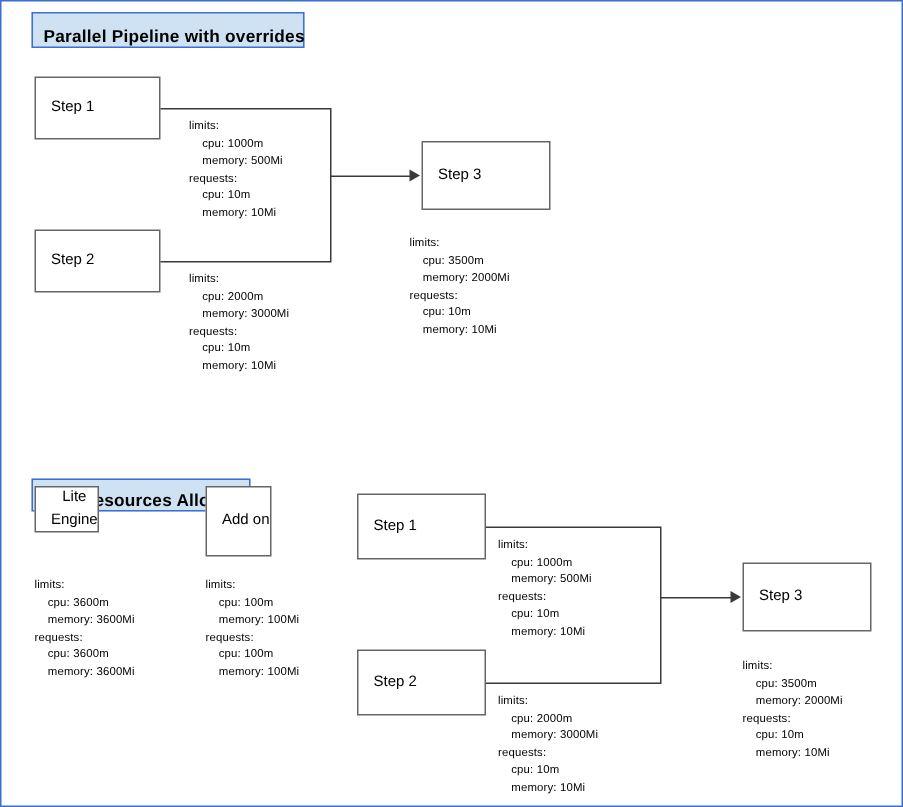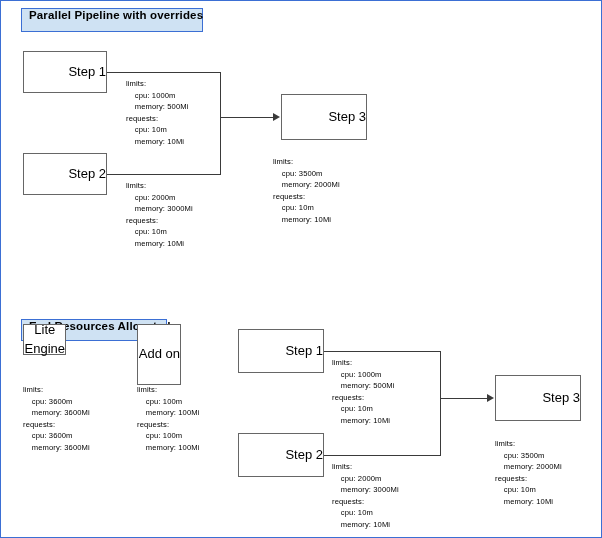--- a/index.html
+++ b/index.html
@@ -22,38 +22,39 @@
   
   .banner {
     position: absolute;
     background: #cfe2f3;
     border: 1px solid #3b6fd4;
     box-sizing: border-box;
     font-size: 11.5px;
     font-weight: bold;
     color: #000000;
     display: flex;
-    align-items: flex-start;
+    align-items: flex-end;
     padding-left: 7px;
     letter-spacing: 0.15px;
     white-space: nowrap;
   }
   
   .node {
     position: absolute;
     background: #ffffff;
     border: 1px solid #666666;
     box-sizing: border-box;
-    font-size: 13px;
+    font-size: 10px;
     color: #000000;
     display: flex;
     align-items: center;
-    justify-content: flex-end;
+    justify-content: flex-start;
     text-align: center;
     line-height: 1.45;
+    padding-left: 10px;
   }
   
   .spec {
     position: absolute;
     font-size: 7.6px;
     color: #000000;
     line-height: 1.52;
     white-space: pre;
     letter-spacing: 0.1px;
   }
@@ -128,21 +129,21 @@
 
   <div class="banner" style="left:20px; top:270px; width:146px; height:22px;margin-top:48px;">
     <span>End Resources Allocated</span>
   </div>
 
   <div class="node" style="left:22px; top:323px; width:43px; height:31px; white-space:pre;">
     <span>Lite
 Engine</span>
   </div>
 
-  <div class="node" style="left:136px; top:323px; width:44px; height:61px;">
+  <div class="node" style="left:136px; top:323px; width:44px; height:47px;">
     <span>Add on</span>
   </div>
 
   <div class="node" style="left:237px; top:328px; width:86px; height:44px;">
     <span>Step 1</span>
   </div>
 
   <div class="node" style="left:237px; top:432px; width:86px; height:44px;">
     <span>Step 2</span>
   </div>

